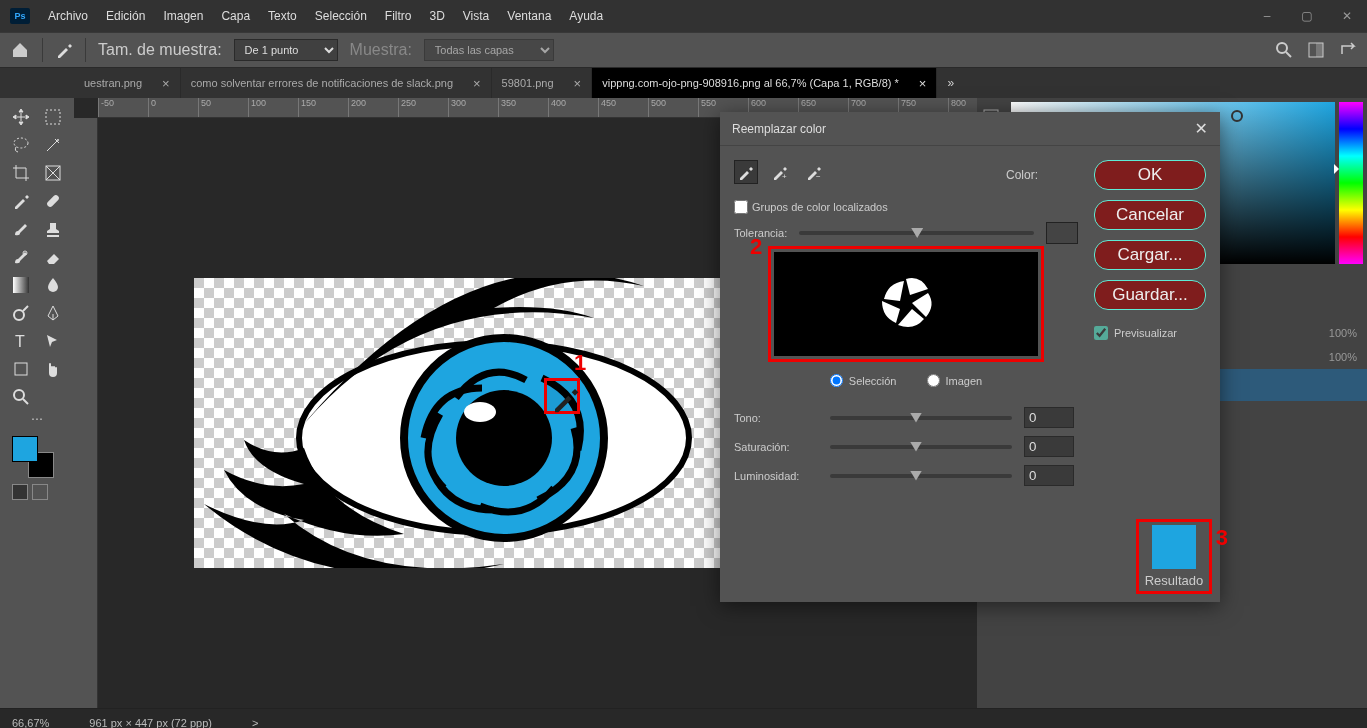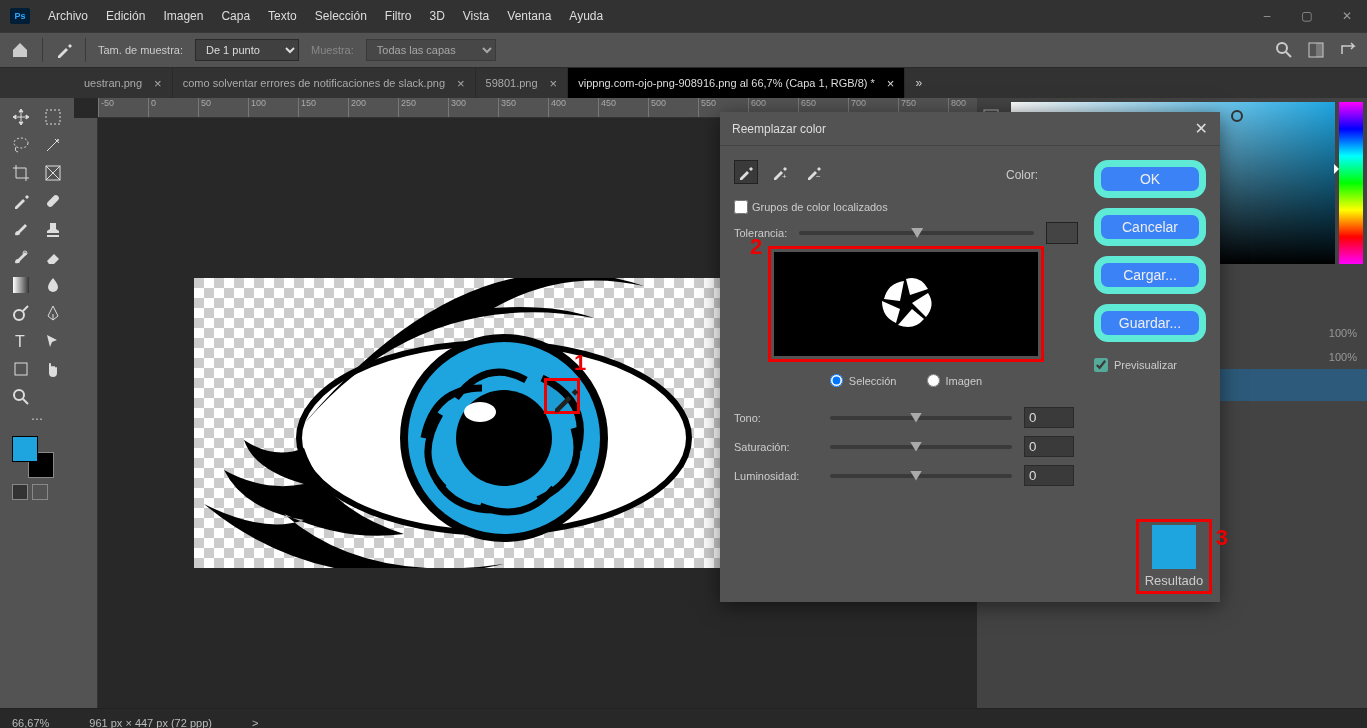--- a/index.html
+++ b/index.html
@@ -5,24 +5,24 @@
 *{margin:0;padding:0;box-sizing:border-box;font-family:"Segoe UI",Arial,sans-serif;user-select:none}
 body{background:#323232;width:1367px;height:728px;overflow:hidden;color:#ccc;font-size:12px;position:relative}
 .menubar{height:32px;background:#323232;display:flex;align-items:center;padding-left:10px;gap:2px}
 .menubar .ps{width:20px;height:16px;background:#001e36;border-radius:2px;display:flex;align-items:center;justify-content:center;color:#31a8ff;font-weight:bold;font-size:9px;margin-right:8px}
 .menubar .mi{padding:3px 8px;color:#ddd;cursor:pointer}
 .menubar .wc{margin-left:auto;display:flex}
 .menubar .wc div{width:40px;height:24px;display:flex;align-items:center;justify-content:center;color:#999}
 .optbar{height:36px;background:#535353;display:flex;align-items:center;padding:0 10px;gap:12px;border-top:1px solid #383838;border-bottom:1px solid #2a2a2a}
 .optbar .home{width:20px;height:18px;display:flex;align-items:center;justify-content:center}
 .optbar select{background:#404040;color:#ddd;border:1px solid #2a2a2a;padding:2px 22px 2px 6px;font-size:11px;height:22px}
-.optbar .lbl{color:#ccc;font-size:11px}
+.optbar .lbl{color:#ccc;font-size:16px}
 .optbar .right{margin-left:auto;display:flex;gap:14px;align-items:center}
 .tabs{height:30px;background:#323232;display:flex;align-items:stretch;padding-left:74px}
-.tabs .tab{display:flex;align-items:center;padding:0 10px;color:#aaa;font-size:11px;border-right:1px solid #2a2a2a;cursor:pointer;gap:12px}
+.tabs .tab{display:flex;align-items:center;padding:0 10px;color:#aaa;font-size:11px;border-right:1px solid #2a2a2a;cursor:pointer;gap:20px}
 .tabs .tab.active{background:#000000;color:#ddd}
 .tabs .tab .x{font-size:13px}
 .tabs .more{padding:0 10px;display:flex;align-items:center}
 .main{display:flex;height:calc(100% - 24px - 36px - 30px - 28px)}
 .toolbar{width:74px;background:#535353;padding:6px;display:grid;grid-template-columns:1fr 1fr;gap:2px;align-content:start}
 .toolbar .tool{height:26px;display:flex;align-items:center;justify-content:center;cursor:pointer;border-radius:2px}
 .toolbar .swatch{grid-column:1/3;height:44px;position:relative;margin-top:6px}
 .toolbar .fg{position:absolute;width:26px;height:26px;background:#1ea5e0;border:1px solid #000;left:6px;top:2px}
 .toolbar .bg{position:absolute;width:26px;height:26px;background:#000;border:1px solid #888;left:22px;top:18px}
 .toolbar .misc{grid-column:1/3;display:flex;gap:4px;padding:4px 6px}
@@ -77,21 +77,21 @@
 .dlg-sliders{padding-right:4px}
 .dlg-sliders .dlg-row .slider{flex:1}
 .dlg-sliders .dlg-row .slider .thumb{left:80px}
 .dlg-sliders .dlg-row span:first-child{width:84px}
 .dlg-result{position:absolute;right:14px;bottom:14px;width:64px;text-align:center}
 .dlg-result .sw{width:44px;height:44px;background:#1ea5e0;margin:0 auto 4px}
 .dlg-result-lbl{font-size:13px;color:#ccc}
 .callout3{position:absolute;inset:-6px;border:3px solid #e00;pointer-events:none}
 .callout3-lbl{position:absolute;right:-22px;top:0px;color:#e00;font-size:22px;font-weight:bold}
 .dlg-right{width:112px;display:flex;flex-direction:column;gap:10px}
-.dlg-right button{background:#3b82f6;border:7px solid #5eead4;border-radius:14px;color:#eee;padding:4px 0;font-size:14px;cursor:pointer}
+.dlg-right button{background:#7f1d1d;border:1px solid #5eead4;border-radius:14px;color:#eee;padding:4px 0;font-size:17px;cursor:pointer}
 .dlg-right .preview-chk{display:flex;align-items:center;gap:6px;margin-top:6px;font-size:11px}
 .dlg-right .preview-chk input{width:14px;height:14px;accent-color:#5a9}
 svg{display:block}
 </style>
 </head>
 <body>
 
 <div class="menubar">
   <div class="ps">Ps</div>
   <div class="mi">Archivo</div>

